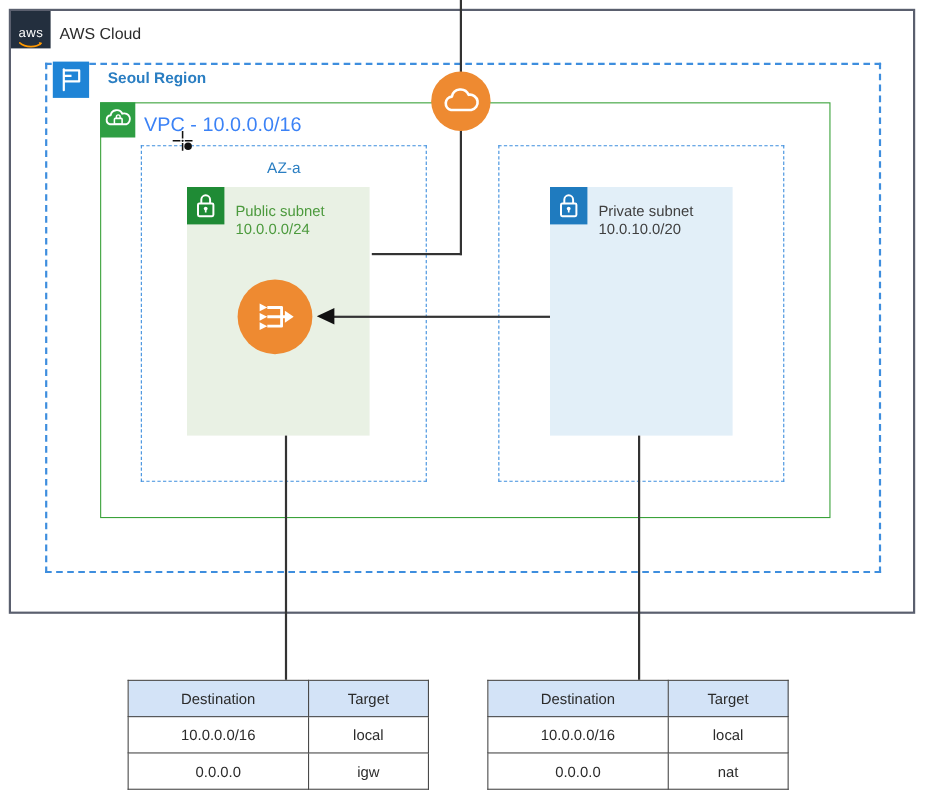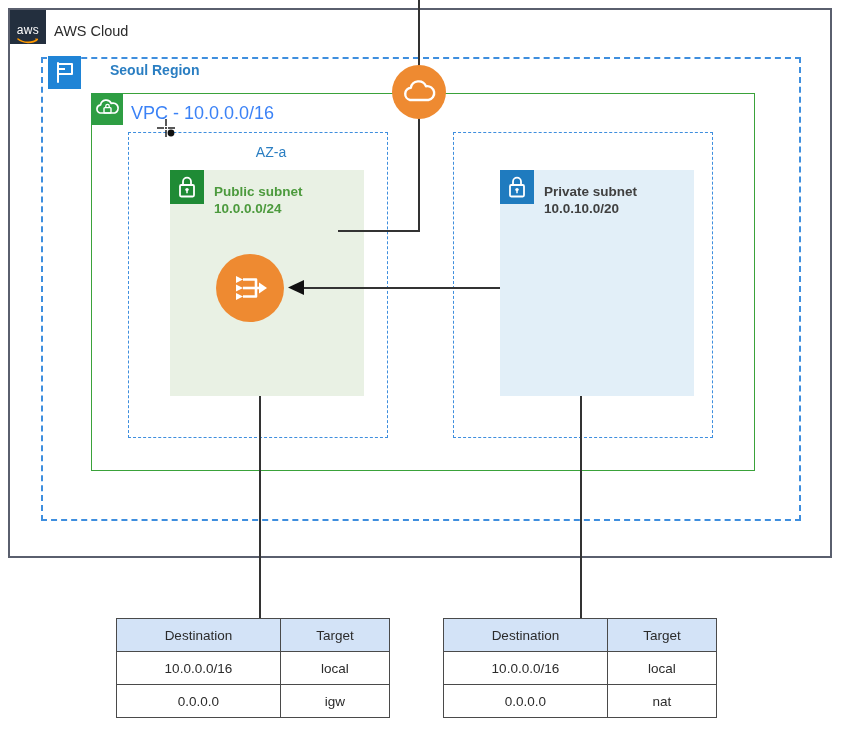--- a/index.html
+++ b/index.html
@@ -75,21 +75,21 @@
   .region-badge {
     position: absolute;
     left: 48px;
     top: 56px;
     width: 33px;
     height: 33px;
     background: #1f84d6;
   }
   .region-title {
     position: absolute;
-    left: 110px;
+    left: 98px;
     top: 62px;
     font-size: 14px;
     color: #2a7ec2;
     font-weight: bold;
     white-space: nowrap;
     text-align: right;
   }
 
   
   .vpc-frame {
@@ -128,30 +128,29 @@
   }
   .az-a { left: 128px; top: 132px; width: 260px; height: 306px; }
   .az-c { left: 453px; top: 132px; width: 260px; height: 306px; }
   .az-label {
     position: absolute;
     font-size: 14px;
     color: #2a7ec2;
     text-align: center;
     width: 260px;
   }
-  .az-a-label { left: 141px; top: 144px; }
+  .az-a-label { left: 128px; top: 144px; }
   .az-c-label { left: 453px; top: 144px; }
 
   
   .subnet {
     position: absolute;
-    width: 194px;
+    width: 166px;
     height: 226px;
     box-sizing: border-box;
-    font-weight: bold;
   }
   .subnet-public  { left: 170px; top: 170px; background: #e9f1e4; }
   .subnet-private { left: 500px; top: 170px; background: #e2eff8; }
 
   .subnet-badge {
     position: absolute;
     left: 0px;
     top: 0px;
     width: 34px;
     height: 34px;

